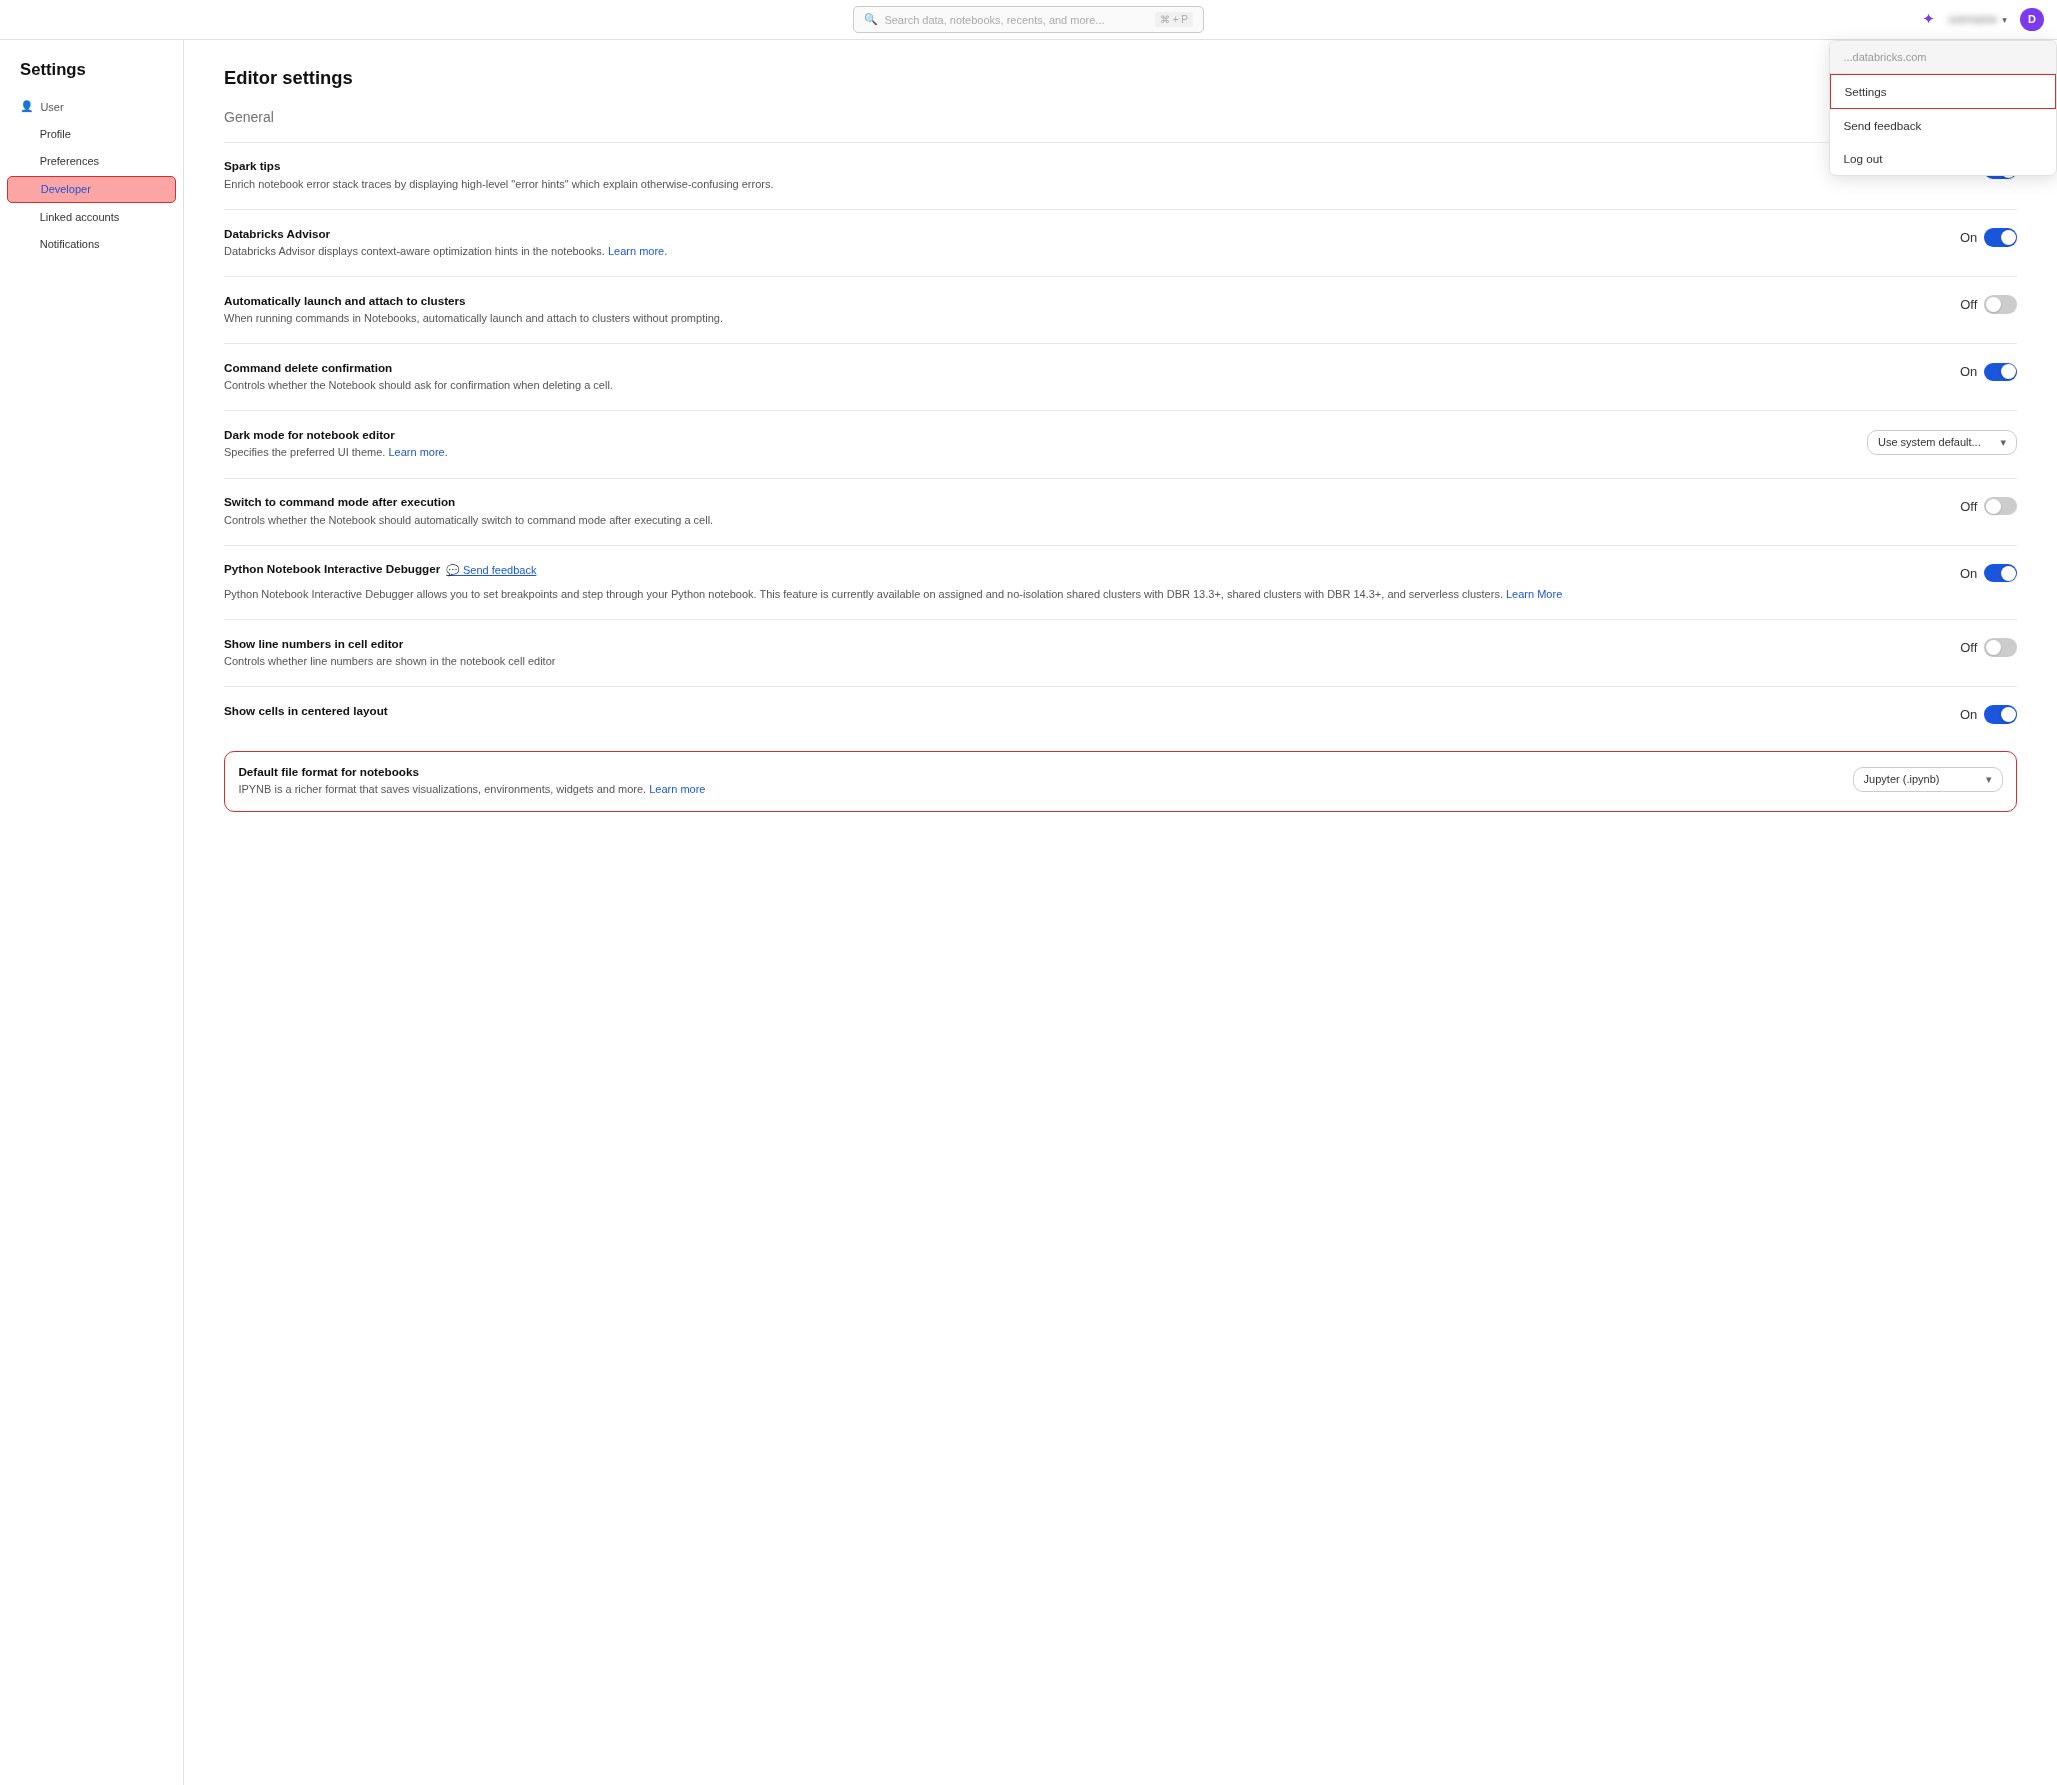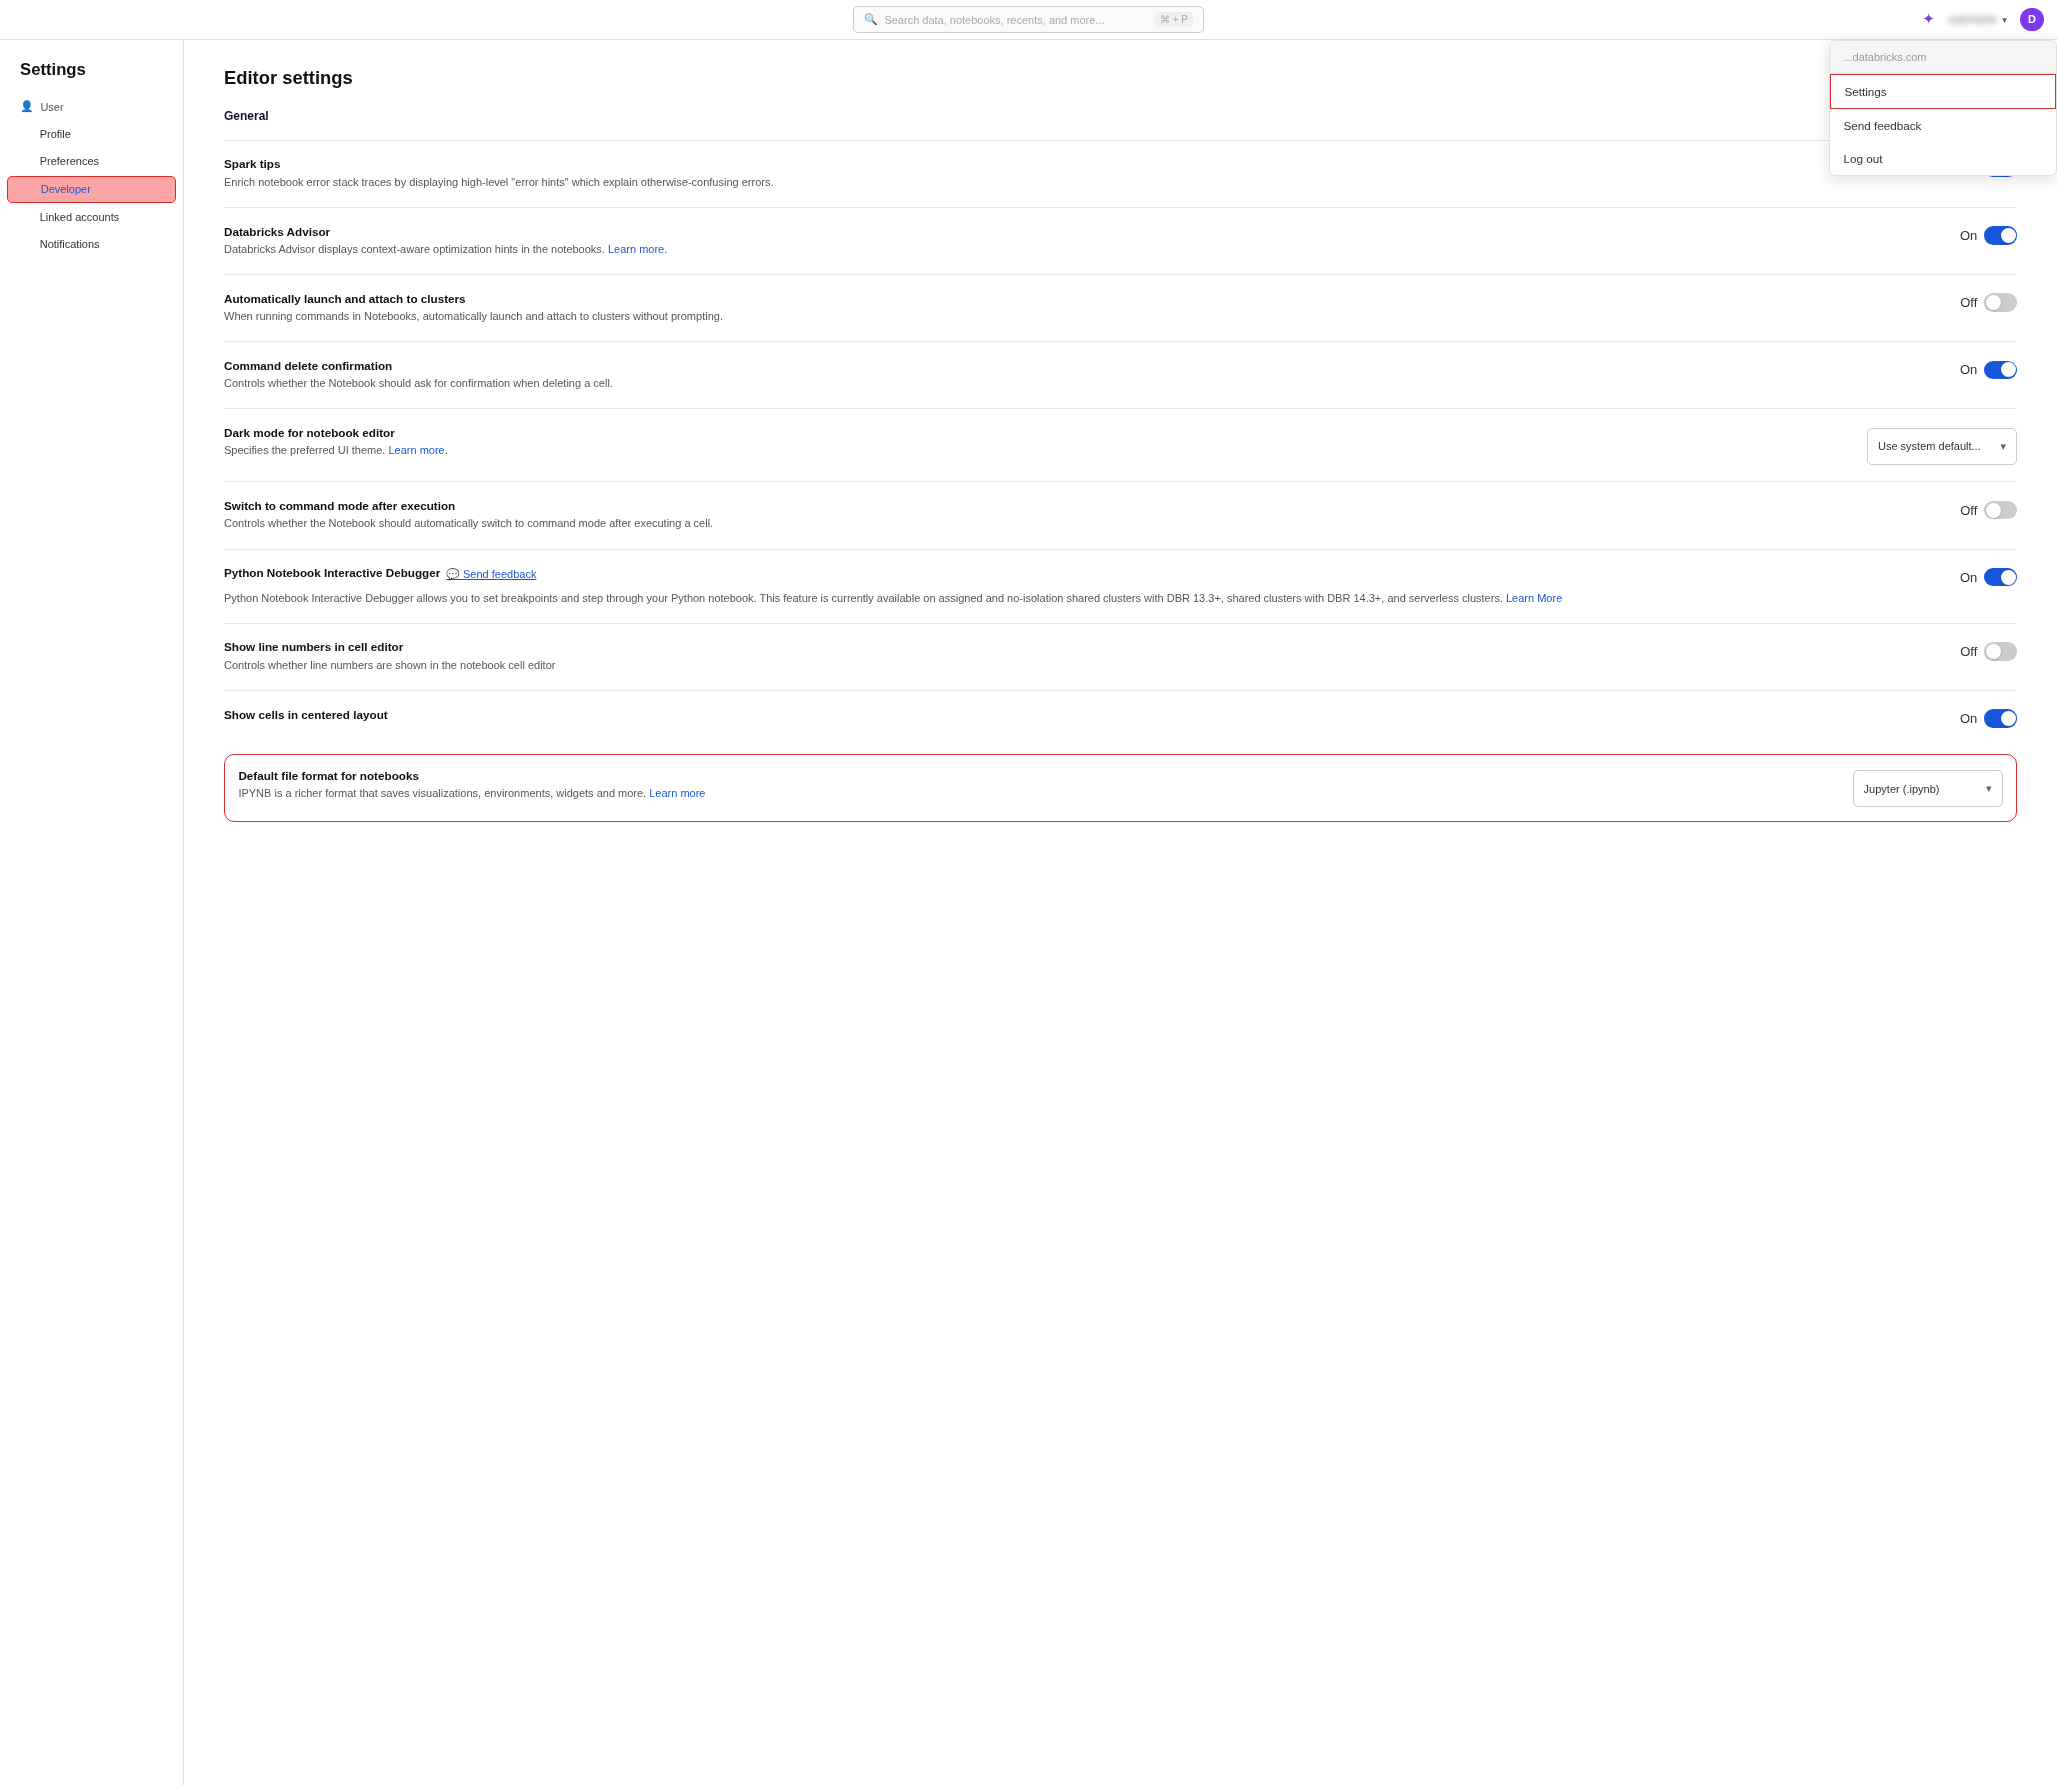--- a/index.html
+++ b/index.html
@@ -123,23 +123,23 @@
       padding: 27px 40px;
       position: relative;
     }
     .page-title {
       font-size: 18.4px;
       font-weight: 700;
       color: #111;
       margin-bottom: 20px;
     }
     .section-title {
-      font-size: 12px;
-      font-weight: 700;
-      color: #0f172a;
+      font-size: 14px;
+      font-weight: 400;
+      color: #737373;
       margin-bottom: 16.7px;
     }
 
     
     .setting-row {
       display: flex;
       align-items: flex-start;
       justify-content: space-between;
       padding: 16.7px 0;
       border-top: 0.8px solid #e8e8e8;
@@ -202,22 +202,22 @@
     }
     .toggle.on .toggle-knob { left: 16.7px; }
     .toggle.off .toggle-knob { left: 1.7px; }
 
     
     .select-control {
       display: flex;
       align-items: center;
       gap: 5px;
       border: 0.8px solid #ccc;
-      border-radius: 5px;
-      padding: 11px 10px;
+      border-radius: 10px;
+      padding: 5px 10px;
       cursor: pointer;
       background: #fff;
       font-size: 11px;
       color: #333;
       min-width: 150px;
     }
     .select-control .chevron {
       margin-left: auto;
       color: #666;
     }

